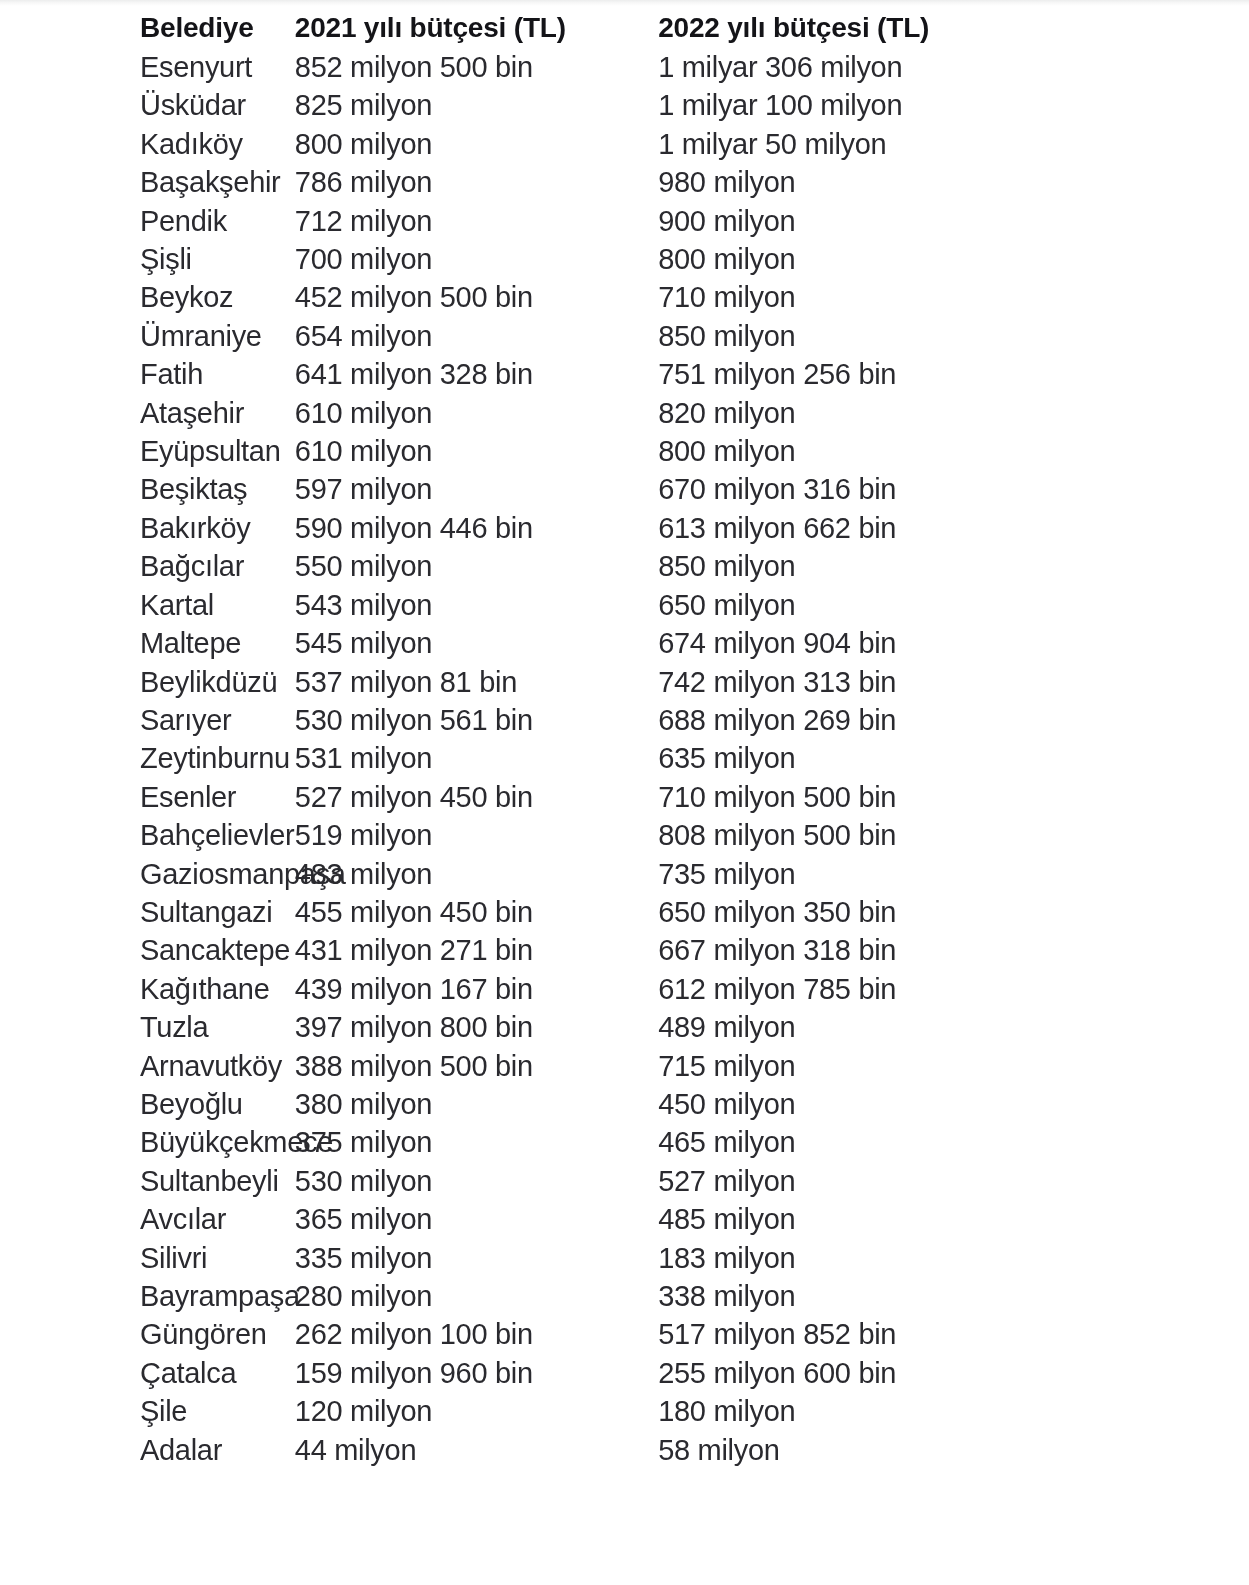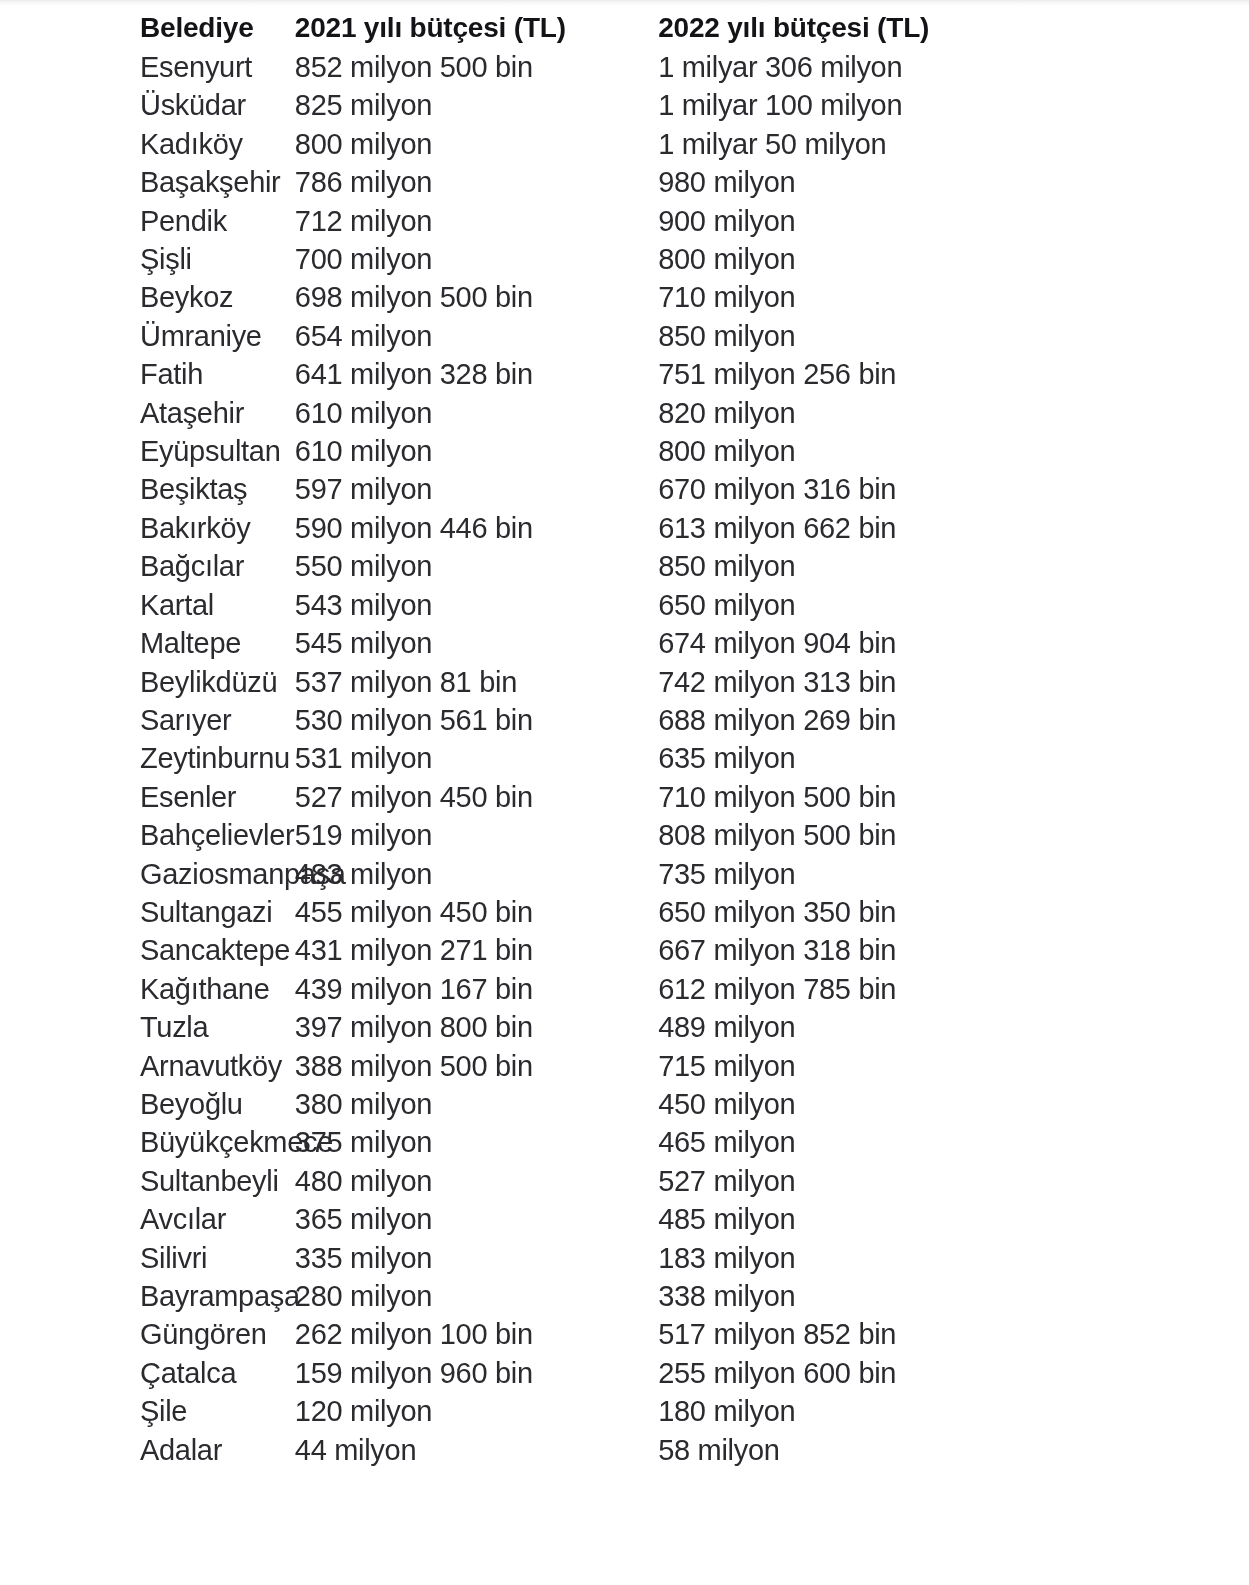--- a/index.html
+++ b/index.html
@@ -120,21 +120,21 @@
         <td class="cell-2021">712 milyon</td>
         <td class="cell-2022">900 milyon</td>
       </tr>
       <tr>
         <td class="cell-name">Şişli</td>
         <td class="cell-2021">700 milyon</td>
         <td class="cell-2022">800 milyon</td>
       </tr>
       <tr>
         <td class="cell-name">Beykoz</td>
-        <td class="cell-2021">698 milyon 500 bin</td>
+        <td class="cell-2021">452 milyon 500 bin</td>
         <td class="cell-2022">710 milyon</td>
       </tr>
       <tr>
         <td class="cell-name">Ümraniye</td>
         <td class="cell-2021">654 milyon</td>
         <td class="cell-2022">850 milyon</td>
       </tr>
       <tr>
         <td class="cell-name">Fatih</td>
         <td class="cell-2021">641 milyon 328 bin</td>
@@ -235,21 +235,21 @@
         <td class="cell-2021">380 milyon</td>
         <td class="cell-2022">450 milyon</td>
       </tr>
       <tr>
         <td class="cell-name">Büyükçekmece</td>
         <td class="cell-2021">375 milyon</td>
         <td class="cell-2022">465 milyon</td>
       </tr>
       <tr>
         <td class="cell-name">Sultanbeyli</td>
-        <td class="cell-2021">480 milyon</td>
+        <td class="cell-2021">530 milyon</td>
         <td class="cell-2022">527 milyon</td>
       </tr>
       <tr>
         <td class="cell-name">Avcılar</td>
         <td class="cell-2021">365 milyon</td>
         <td class="cell-2022">485 milyon</td>
       </tr>
       <tr>
         <td class="cell-name">Silivri</td>
         <td class="cell-2021">335 milyon</td>

